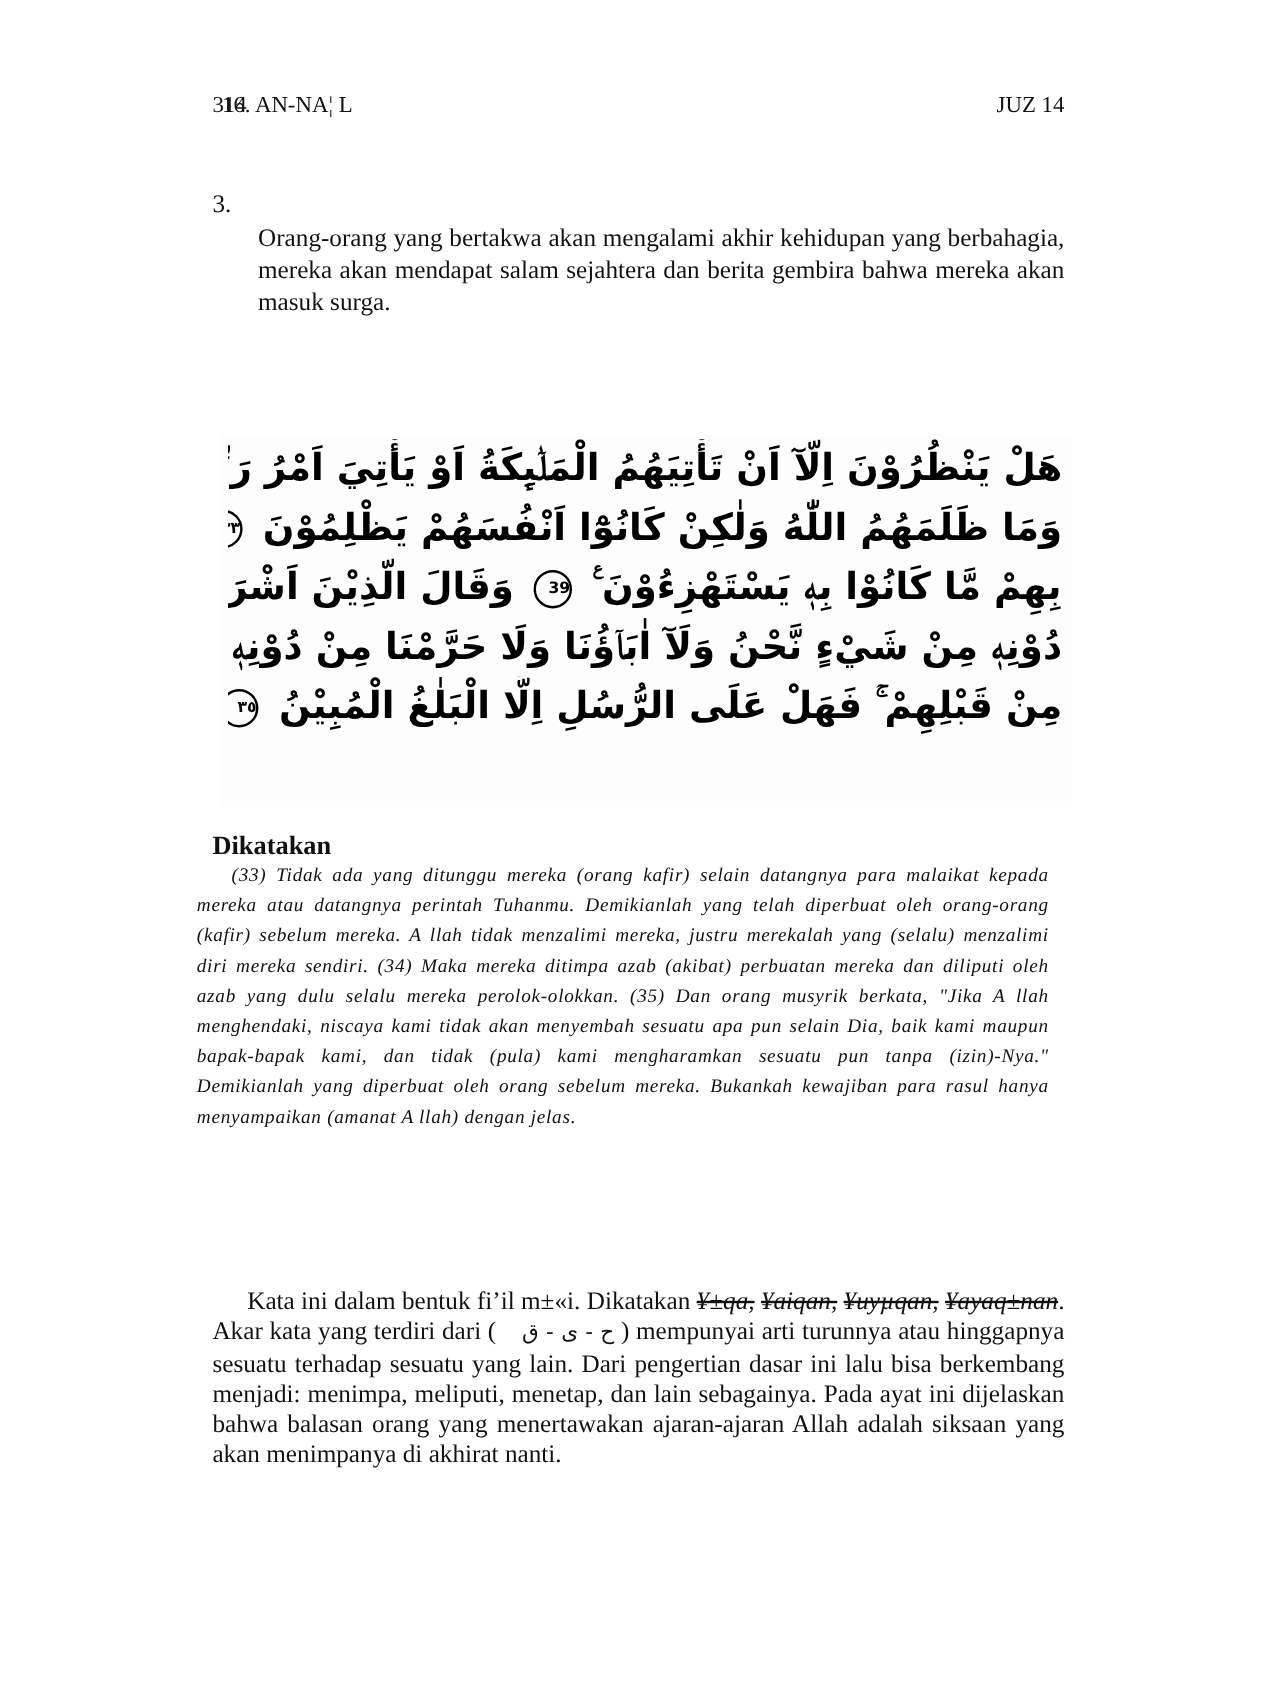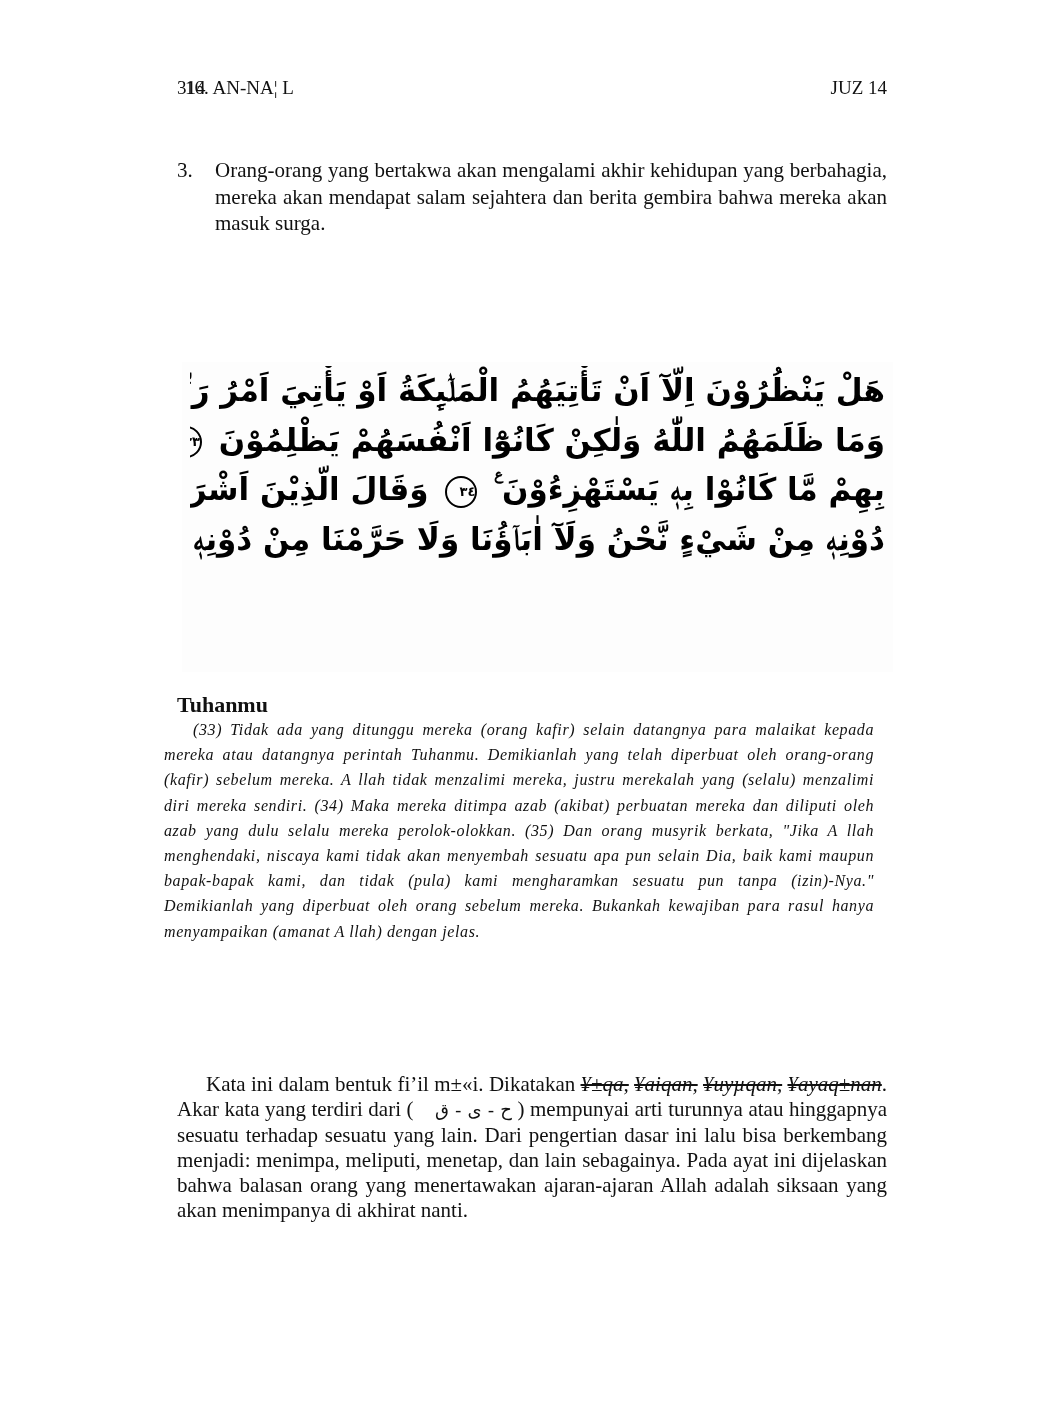--- a/index.html
+++ b/index.html
@@ -18,21 +18,21 @@
     .rh-left { position: absolute; left: 0; top: 0; }
     .rh-center { position: absolute; left: 0; right: 0; top: 0; padding-left: 8px; }
     .rh-right { position: absolute; right: 0; top: 0; margin-left: 14px; }
 
     
     .point {
       position: absolute; left: 177px; top: 157px; width: 710px;
       font-size: 21px; line-height: 26.5px;
     }
     .point-num { position: absolute; left: 0; top: 0; width: 30px; }
-    .point-text { margin-left: 38px; text-align: justify; }
+    .point-text { margin-left: 38px; text-align: justify; margin-top: 28px; }
 
     
     .section-title {
       position: absolute; left: 177px; top: 308px; width: 710px;
       text-align: center; font-weight: bold; font-size: 21px; line-height: 28px;
       letter-spacing: 0.1px;
     }
 
     
     .arabic-block {
@@ -101,27 +101,31 @@
     <div class="arabic-line">
       <span>هَلْ يَنْظُرُوْنَ اِلَّآ اَنْ تَأْتِيَهُمُ الْمَلٰۤىِٕكَةُ اَوْ يَأْتِيَ اَمْرُ رَبِّكَ ۗ كَذٰلِكَ فَعَلَ الَّذِيْنَ مِنْ قَبْلِهِمْ ۗ</span>
     </div>
     <div class="arabic-line">
       <span>وَمَا ظَلَمَهُمُ اللّٰهُ وَلٰكِنْ كَانُوْٓا اَنْفُسَهُمْ يَظْلِمُوْنَ</span>
       <span class="ayah-marker">٣٣</span>
       
     </div>
     <div class="arabic-line">
       <span>بِهِمْ مَّا كَانُوْا بِهٖ يَسْتَهْزِءُوْنَ ࣖ</span>
-      <span class="ayah-marker">٣٤</span>
+      <span class="ayah-marker">39</span>
       <span>وَقَالَ الَّذِيْنَ اَشْرَكُوْا لَوْ شَاۤءَ اللّٰهُ مَا عَبَدْنَا مِنْ</span>
     </div>
     <div class="arabic-line">
       <span>دُوْنِهٖ مِنْ شَيْءٍ نَّحْنُ وَلَآ اٰبَاۤؤُنَا وَلَا حَرَّمْنَا مِنْ دُوْنِهٖ مِنْ شَيْءٍ ۗ كَذٰلِكَ فَعَلَ الَّذِيْنَ</span>
     </div>
+    <div class="arabic-line last">
+      <span>مِنْ قَبْلِهِمْ ۚ فَهَلْ عَلَى الرُّسُلِ اِلَّا الْبَلٰغُ الْمُبِيْنُ</span>
+      <span class="ayah-marker">٣٥</span>
+    </div>
   </div>
 
-  <div class="terjemah-heading">Tuhanmu</div>
+  <div class="terjemah-heading">Dikatakan</div>
   <div class="terjemah-text">(33) Tidak ada yang ditunggu mereka (orang kafir) selain datangnya para malaikat kepada mereka atau datangnya perintah Tuhanmu. Demikianlah yang telah diperbuat oleh orang-orang (kafir) sebelum mereka. A llah tidak menzalimi mereka, justru merekalah yang (selalu) menzalimi diri mereka sendiri. (34) Maka mereka ditimpa azab (akibat) perbuatan mereka dan diliputi oleh azab yang dulu selalu mereka perolok-olokkan. (35) Dan orang musyrik berkata, "Jika A llah menghendaki, niscaya kami tidak akan menyembah sesuatu apa pun selain Dia, baik kami maupun bapak-bapak kami, dan tidak (pula) kami mengharamkan sesuatu pun tanpa (izin)-Nya." Demikianlah yang diperbuat oleh orang sebelum mereka. Bukankah kewajiban para rasul hanya menyampaikan (amanat A llah) dengan jelas.</div>
 
 
   <div class="kosakata-body"><span>Kata ini dalam bentuk fi’il m±«i. Dikatakan</span> <span class="struck">¥±qa,</span> <span class="struck">¥aiqan,</span> <span class="struck">¥uyµqan,</span> <span class="struck">¥ayaq±nan</span><span>. Akar kata yang terdiri dari (</span> <span class="arabic-inline">ح - ى - ق</span> <span>) mempunyai arti turunnya atau hinggapnya sesuatu terhadap sesuatu yang lain. Dari pengertian dasar ini lalu bisa berkembang menjadi: menimpa, meliputi, menetap, dan lain sebagainya. Pada ayat ini dijelaskan bahwa balasan orang yang menertawakan ajaran-ajaran Allah adalah siksaan yang akan menimpanya di akhirat nanti.</span></div>
 
 </div>
 
 </body></html>

